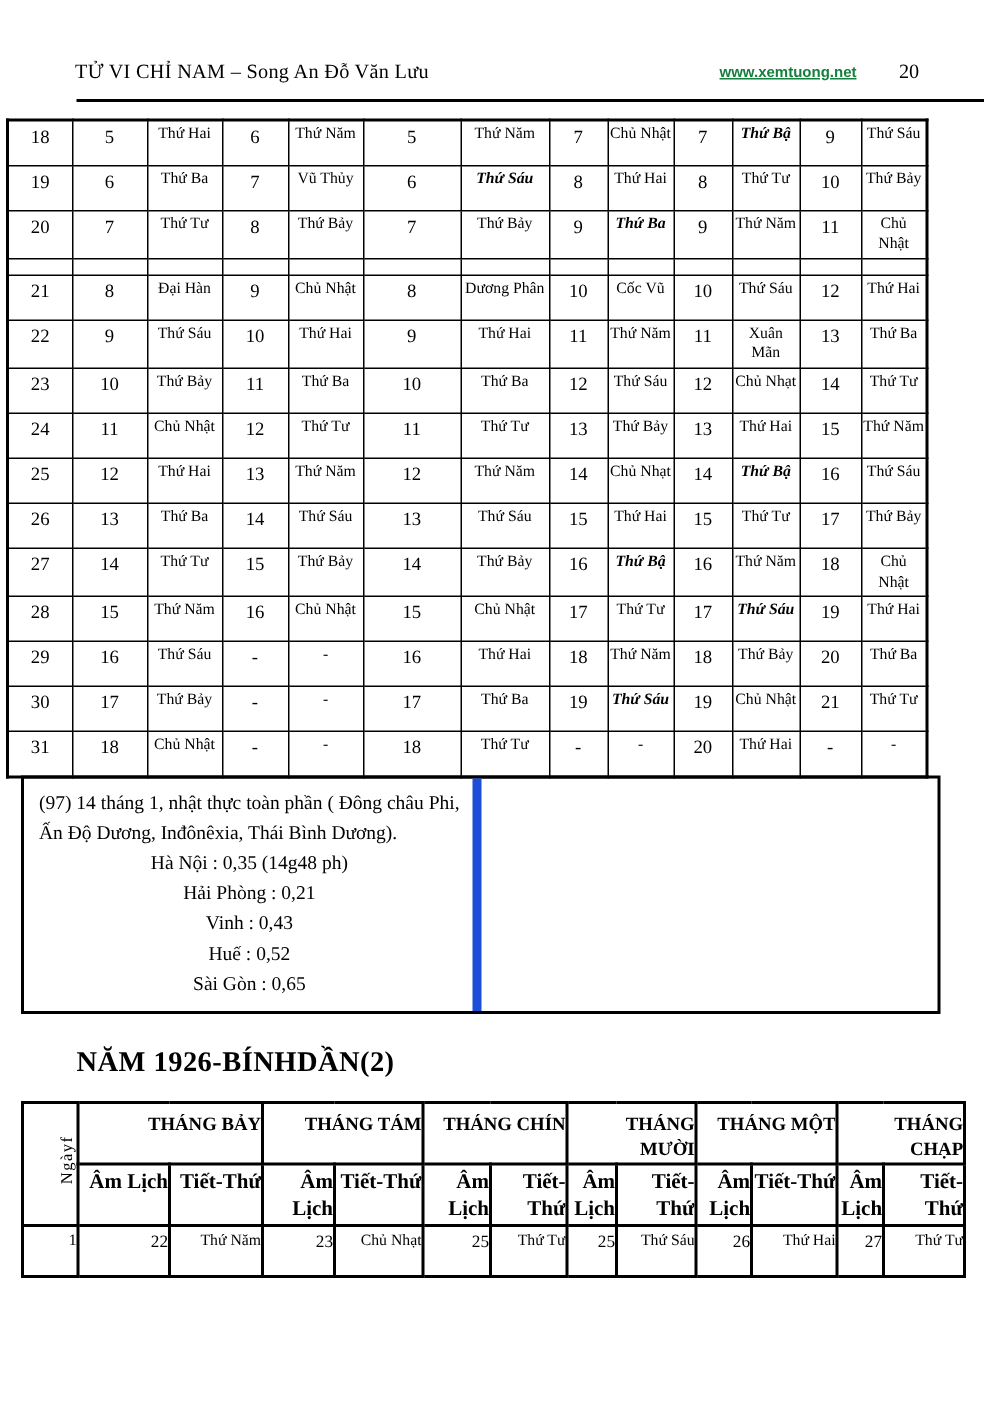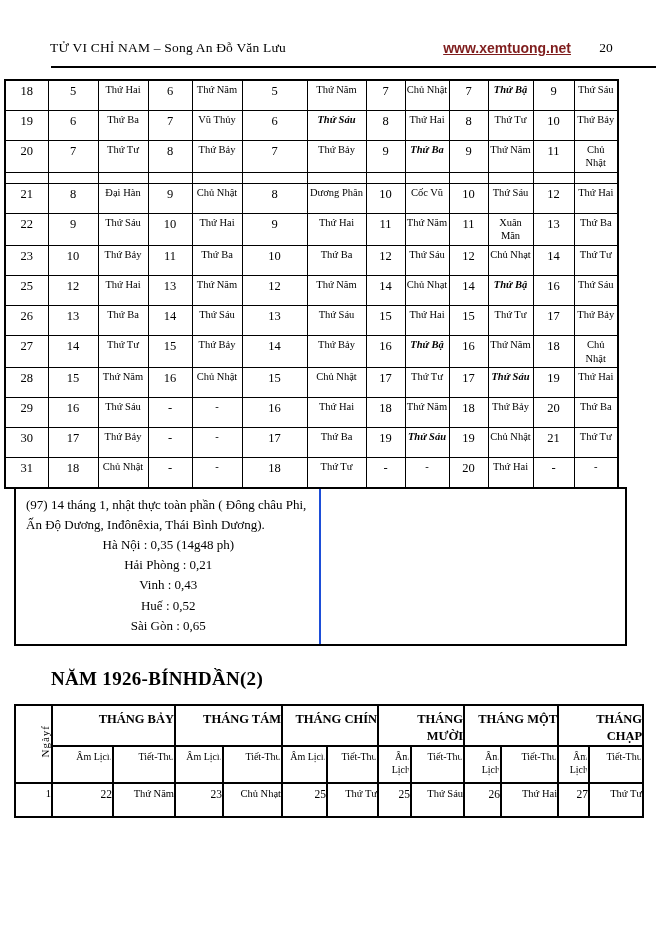--- a/index.html
+++ b/index.html
@@ -11,22 +11,22 @@
   }
   
   .page-header {
     padding: 40px 28px 0 50px;
     display: flex; align-items: center;
   }
   .doc-title { font-size: 13.5px; letter-spacing: 0.2px; }
   .site-link {
     margin-left: auto;
     font-family: "Liberation Sans", "DejaVu Sans", sans-serif;
-    font-weight: bold; font-size: 14px;
-    color: #7f1d1d; 
+    font-weight: bold; font-size: 10px;
+    color: #15803d; 
   }
   .page-num { width: 70px; text-align: center; font-size: 13.5px; }
   .header-rule {
     margin: 10px 13px 0 51px;
     border-top: 2px solid #000;
   }
   
   #cal1 {
     margin: 11px 0 0 4px;
     border-collapse: collapse; table-layout: fixed;
@@ -41,21 +41,21 @@
   #cal1 td.c-num, #cal1 td.c-day { font-size: 12.5px; }
   #cal1 tr.spacer td { height: 11px; padding: 0; }
   .bold { font-weight: bold; font-style: italic; }
   
   .note-box {
     margin: -2px 0 0 14px;
     width: 613px; border: 2px solid #000;
     display: flex;
   }
   .note-left {
-    width: 50%; border-right: 2px solid #1d4ed8;
+    width: 50%; border-right: 6px solid #1d4ed8;
     padding: 6px 8px 8px 10px;
     font-size: 13px; line-height: 1.55;
   }
   .note-left p { text-align: left; }
   .note-center { text-align: center; }
   .note-right { width: 50%; }
   
   .year-heading {
     margin: 22px 0 14px 51px;
     font-size: 19px; font-weight: bold; letter-spacing: 0.3px;
@@ -63,21 +63,21 @@
   
   #cal2 {
     margin-left: 14px;
     border-collapse: collapse; table-layout: fixed;
     width: 628px; border: 2px solid #000;
   }
   #cal2 th, #cal2 td {
     border: 2px solid #000; text-align: right; overflow: hidden;
   }
   #cal2 th.month { font-size: 12.5px; font-weight: bold; height: 40px; vertical-align: top; padding-top: 5px; line-height: 1.35; }
-  #cal2 th.sub { font-size: 10px; font-weight: normal; height: 37px; vertical-align: top; padding-top: 3px; line-height: 1.3; border-radius: 17px; }
+  #cal2 th.sub { font-size: 14px; font-weight: bold; height: 37px; vertical-align: top; padding-top: 3px; line-height: 1.3; }
   #cal2 td { height: 34px; font-size: 10.5px; vertical-align: top; padding-top: 3px; line-height: 1.3; }
   #cal2 td.c-num { font-size: 11.5px; }
   #cal2 th.day-head { font-weight: normal; }
   .rot {
     display: inline-block;
     writing-mode: vertical-rl;
     transform: rotate(180deg);
     font-size: 11px; letter-spacing: 1px;
   }
 </style>
@@ -205,20 +205,35 @@
         <td class="c-num">11</td>
         <td class="c-thu">Thứ Ba</td>
         <td class="c-num">10</td>
         <td class="c-thu">Thứ Ba</td>
         <td class="c-num">12</td>
         <td class="c-thu">Thứ Sáu</td>
         <td class="c-num">12</td>
         <td class="c-thu">Chủ Nhạt</td>
         <td class="c-num">14</td>
         <td class="c-thu">Thứ Tư</td>
+      </tr>
+      <tr>
+        <td class="c-day">24</td>
+        <td class="c-num">11</td>
+        <td class="c-thu">Chủ Nhật</td>
+        <td class="c-num">12</td>
+        <td class="c-thu">Thứ Tư</td>
+        <td class="c-num">11</td>
+        <td class="c-thu">Thứ Tư</td>
+        <td class="c-num">13</td>
+        <td class="c-thu">Thứ Bảy</td>
+        <td class="c-num">13</td>
+        <td class="c-thu">Thứ Hai</td>
+        <td class="c-num">15</td>
+        <td class="c-thu">Thứ Năm</td>
       </tr>
       <tr>
         <td class="c-day">25</td>
         <td class="c-num">12</td>
         <td class="c-thu">Thứ Hai</td>
         <td class="c-num">13</td>
         <td class="c-thu">Thứ Năm</td>
         <td class="c-num">12</td>
         <td class="c-thu">Thứ Năm</td>
         <td class="c-num">14</td>

